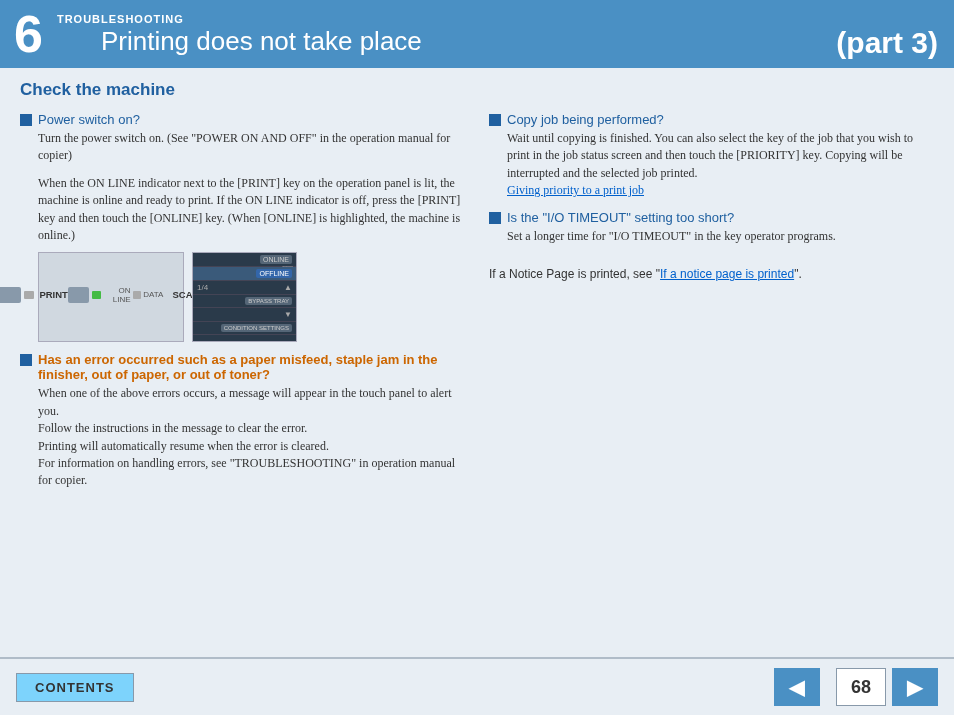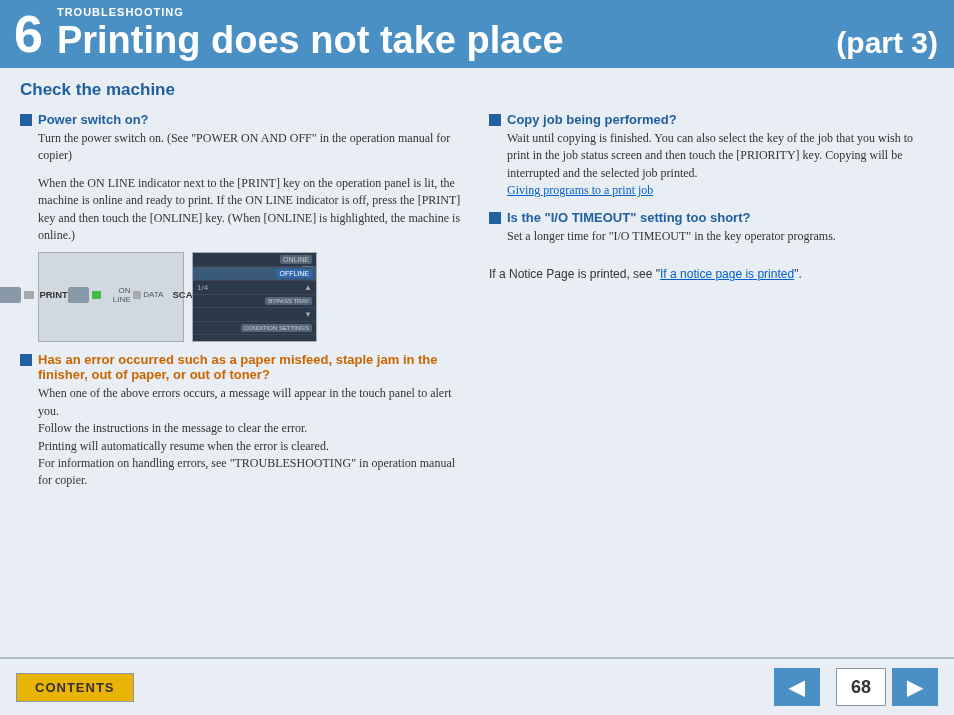--- a/index.html
+++ b/index.html
@@ -44,24 +44,25 @@
     }
     .header-category {
       font-size: 11px;
       font-weight: bold;
       color: white;
       letter-spacing: 1px;
       text-transform: uppercase;
       margin-bottom: 2px;
     }
     .header-title {
-      font-size: 38px;
-      font-weight: bold;
+      font-size: 26px;
+      font-weight: normal;
       color: white;
       line-height: 1.1;
+      margin-left: 44px;
     }
     .header-part {
       font-size: 30px;
       font-weight: bold;
       color: white;
       display: flex;
       align-items: flex-end;
       padding-bottom: 8px;
       padding-right: 16px;
     }
@@ -105,21 +106,21 @@
       width: 12px;
       height: 12px;
       background: #2060a0;
       margin-right: 6px;
       margin-top: 2px;
       flex-shrink: 0;
     }
 
     .item-title {
       font-size: 13px;
-      font-weight: bold;
+      font-weight: normal;
       color: #2060a0;
     }
 
     .item-title-orange {
       font-size: 13px;
       font-weight: bold;
       color: #cc6600;
     }
 
     .item-body {
@@ -196,21 +197,21 @@
     }
 
     .panel-text-sm {
       font-size: 8px;
       color: #555;
     }
 
     .panel-img2 {
       background: #c8d4dc;
       border: 1px solid #aab;
-      width: 125px;
+      width: 105px;
       height: 90px;
       position: relative;
       overflow: hidden;
     }
 
     .touch-screen {
       background: #2a3a4a;
       width: 100%;
       height: 100%;
       position: relative;
@@ -266,21 +267,21 @@
     .footer {
       background: #e8eef4;
       height: 58px;
       display: flex;
       align-items: center;
       border-top: 2px solid #b0bcc8;
       padding: 0 16px;
     }
 
     .contents-btn {
-      background: #eab308;
+      background: #7dd3fc;
       border: 1.5px solid #8899aa;
       padding: 6px 18px;
       font-size: 13px;
       font-weight: bold;
       color: #333;
       cursor: pointer;
       letter-spacing: 1px;
     }
 
     .footer-spacer { flex: 1; }
@@ -434,21 +435,21 @@
 
     <div class="col">
 
       <div class="item">
         <div class="item-header">
           <div class="bullet"></div>
           <span class="item-title">Copy job being performed?</span>
         </div>
         <div class="item-body">
           Wait until copying is finished. You can also select the key of the job that you wish to print in the job status screen and then touch the [PRIORITY] key. Copying will be interrupted and the selected job printed.<br>
-          <span class="link-text">Giving programs to a print job</span>
+          <span class="link-text">Giving priority to a print job</span>
         </div>
       </div>
 
       <div class="item">
         <div class="item-header">
           <div class="bullet"></div>
           <span class="item-title">Is the "I/O TIMEOUT" setting too short?</span>
         </div>
         <div class="item-body">
           Set a longer time for "I/O TIMEOUT" in the key operator programs.

